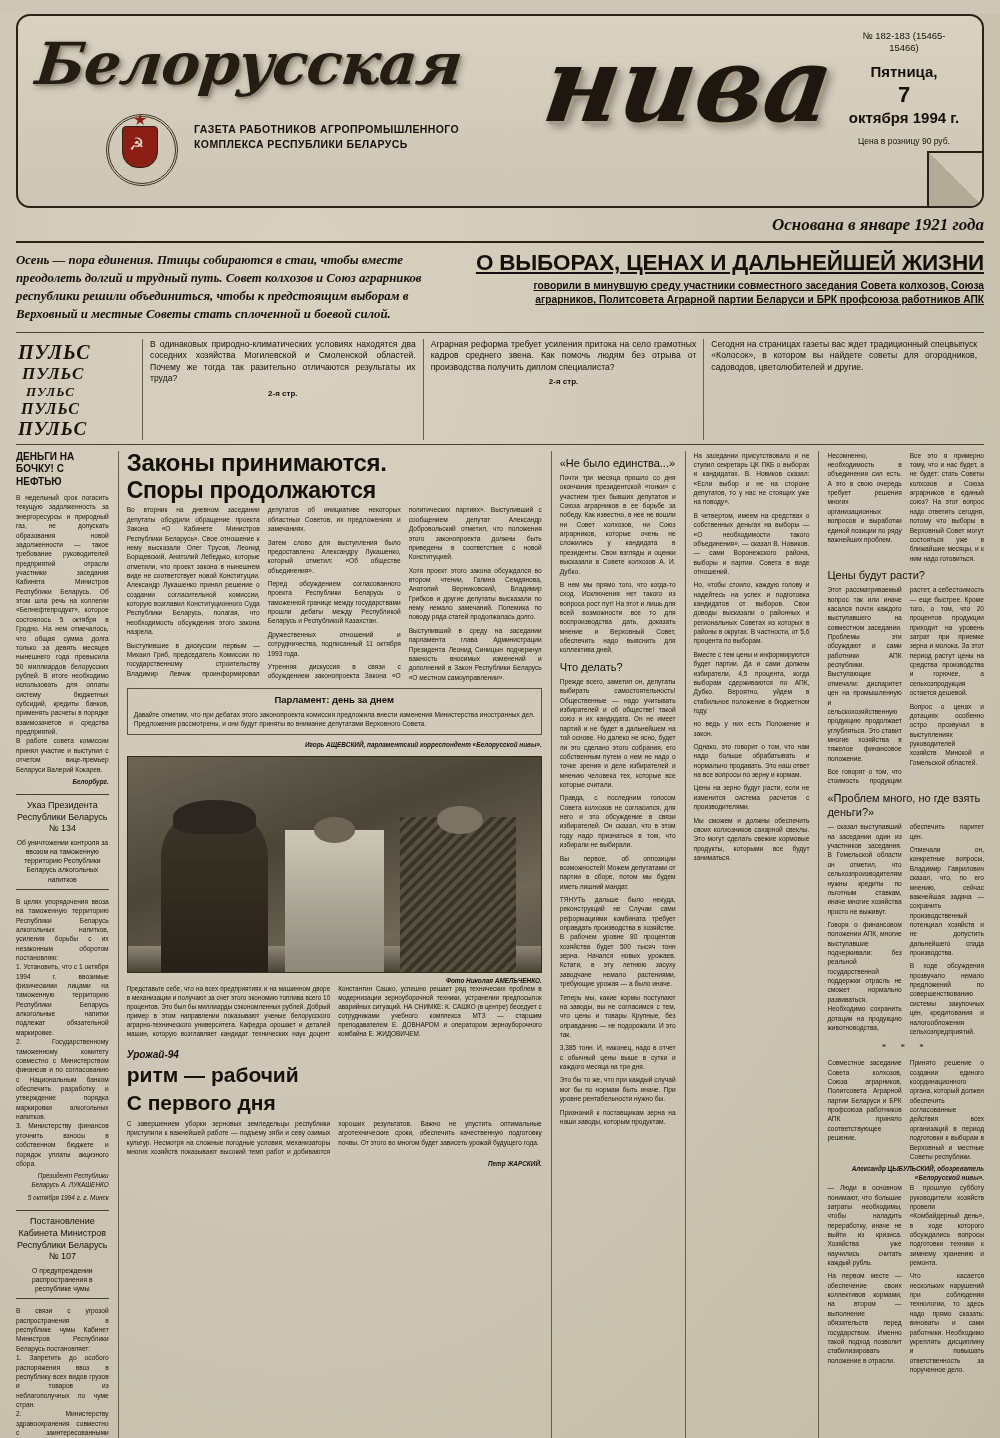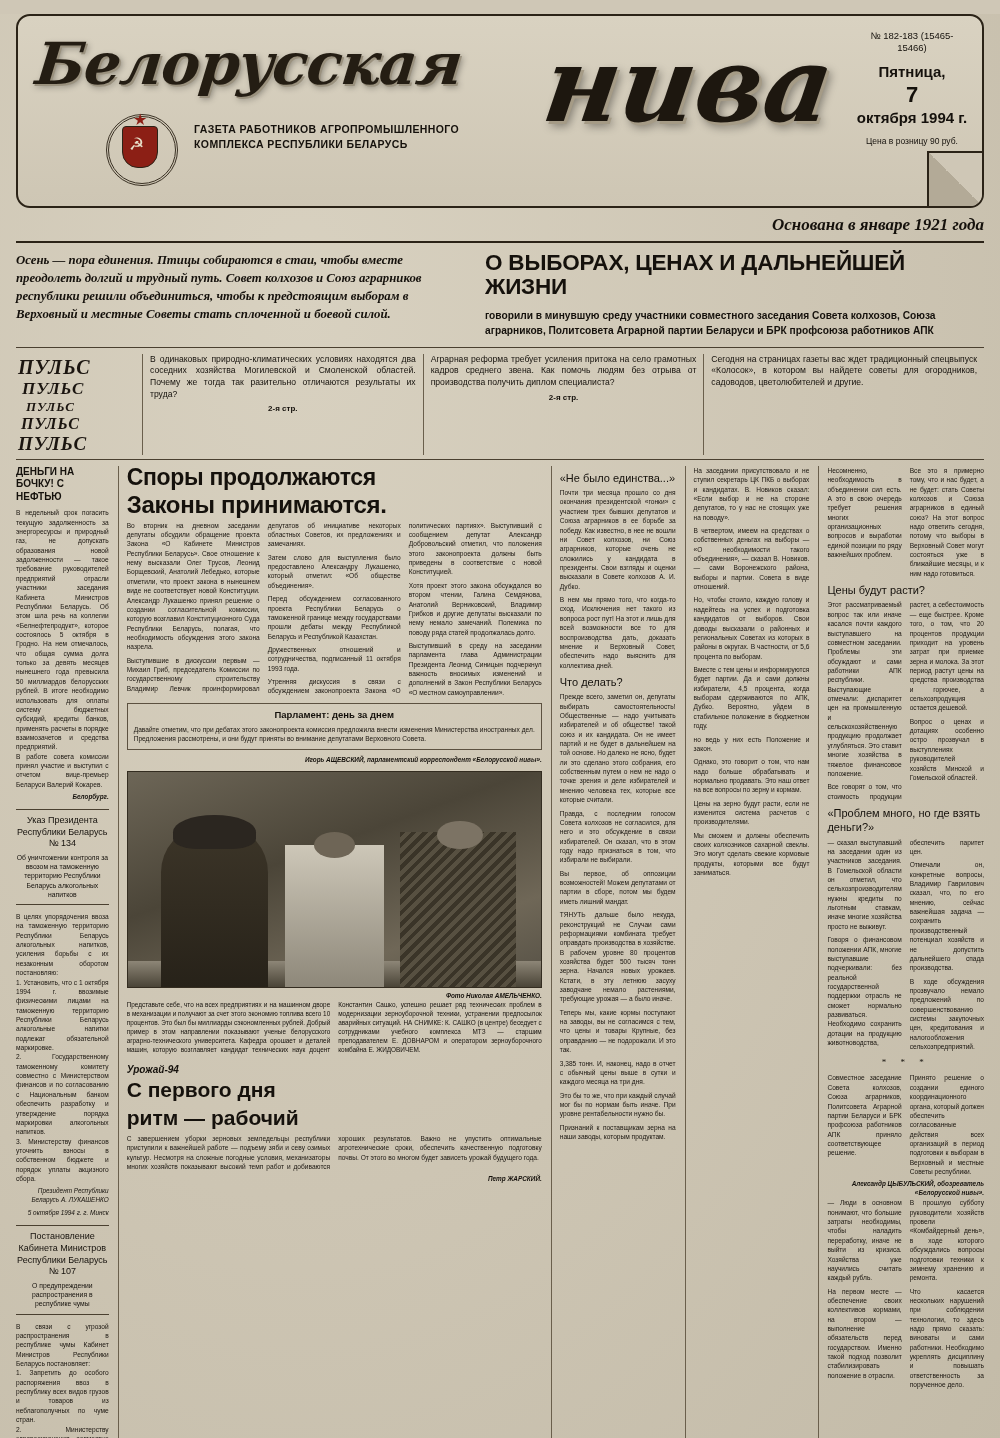--- a/index.html
+++ b/index.html
@@ -65,21 +65,21 @@
     position:absolute;left:23px;top:30px;color:#e8dfc9;font-size:17px;
   }
   .sub-dept{
     position:absolute;left:176px;top:106px;width:300px;
     text-align:left;
     font-family:"Liberation Sans", sans-serif;
     font-weight:bold;font-size:10.5px;line-height:1.45;
     letter-spacing:.4px;
   }
   .issue-box{
-    position:absolute;right:14px;top:14px;width:112px;
+    position:absolute;right:22px;top:14px;width:112px;
     text-align:center;
     font-family:"Liberation Sans", sans-serif;
   }
   .issue-no{font-size:9.5px;line-height:1.3;}
   .issue-date{
     margin-top:8px;font-weight:bold;font-size:15px;line-height:1.25;text-align:center;
   }
   .issue-date .big{font-size:22px;display:block;}
   .issue-price{margin-top:8px;font-size:8.5px;line-height:1.3;}
   .corner-fold{
@@ -93,35 +93,35 @@
     margin:7px 16px 0 0;
     text-align:right;
     font-family:"Liberation Serif", serif;
     font-weight:bold;font-style:italic;font-size:17px;
   }
   .rule{
     margin:6px 16px 0 16px;height:0;border-top:2px solid #2b2317;
   }
   
   .banner{
-    display:flex;margin:8px 16px 0 16px;gap:14px;
+    display:flex;margin:8px 16px 0 16px;
   }
   .editorial{
     width:455px;
     font-family:"Liberation Serif", serif;
     font-weight:bold;font-style:italic;font-size:12.8px;line-height:1.42;
   }
-  .headline-block{flex:1;text-align:left;}
+  .headline-block{flex:1;text-align:right;text-decoration:underline;}
   .headline-main{
     font-family:"Liberation Sans", sans-serif;
     font-weight:bold;font-size:22.5px;letter-spacing:-.2px;
     line-height:1.05;
   }
   .headline-sub{
-    margin-top:11px;
+    margin-top:4px;
     font-family:"Liberation Sans", sans-serif;
     font-weight:bold;font-size:10.2px;line-height:1.45;
   }
   
   .pulse-strip{
     display:flex;margin:8px 16px 0 16px;border-top:1px solid #4a4030;
     border-bottom:1px solid #4a4030;padding:6px 0 4px 0;
   }
   .pulse-logo{
     width:120px;padding:2px 4px 0 2px;
@@ -343,22 +343,22 @@
         <div class="doc-title">Постановление Кабинета Министров Республики Беларусь № 107</div>
         <div class="doc-sub">О предупреждении распространения в республике чумы</div>
       </div>
       <div class="body-text" style="white-space:pre-line">В связи с угрозой распространения в республике чумы Кабинет Министров Республики Беларусь постановляет:
 1. Запретить до особого распоряжения ввоз в республику всех видов грузов и товаров из неблагополучных по чуме стран.
 2. Министерству здравоохранения совместно с заинтересованными ведомствами обеспечить медицинское наблюдение за лицами, прибывающими из указанных стран.</div>
 
     </div>
 
     <div class="col colB vr" style="padding-left:8px">
+      <div class="big-head">Законы принимаются.</div>
       <div class="big-head two">Споры продолжаются</div>
-      <div class="big-head">Законы принимаются.</div>
 
       <div class="three-col">
         <div class="body-text">
           <p>Во вторник на дневном заседании депутаты обсудили обращение проекта Закона «О Кабинете Министров Республики Беларусь». Свое отношение к нему высказали Олег Трусов, Леонид Борщевский, Анатолий Лебедько, которые отметили, что проект закона в нынешнем виде не соответствует новой Конституции. Александр Лукашенко принял решение о создании согласительной комиссии, которую возглавил Конституционного Суда Республики Беларусь, полагая, что необходимость обсуждения этого закона назрела.</p>
           <p>Выступившие в дискуссии первым — Михаил Гриб, председатель Комиссии по государственному строительству Владимир Левчик проинформировал депутатов об инициативе некоторых областных Советов, их предложениях и замечаниях.</p>
           <p>Затем слово для выступления было предоставлено Александру Лукашенко, который отметил: «Об обществе объединения».</p>
           <p>Перед обсуждением согласованного проекта Республики Беларусь о таможенной границе между государствами прошли дебаты между Республикой Беларусь и Республикой Казахстан.</p>
           <p>Дружественных отношений и сотрудничества, подписанный 11 октября 1993 года.</p>
           <p>Утренняя дискуссия в связи с обсуждением законопроекта Закона «О политических партиях». Выступивший с сообщением депутат Александр Добровольский отметил, что положения этого законопроекта должны быть приведены в соответствие с новой Конституцией.</p>
           <p>Хотя проект этого закона обсуждался во втором чтении, Галина Семдянова, Анатолий Верниковский, Владимир Грибков и другие депутаты высказали по нему немало замечаний. Полемика по поводу ряда статей продолжалась долго.</p>
@@ -381,22 +381,22 @@
           <div class="f2h"></div>
         <div class="f3"></div>
           <div class="f3h"></div>
       </div>
       <div class="byline">Фото Николая АМЕЛЬЧЕНКО.</div>
       <div class="two-col">
         <div class="caption">Представьте себе, что на всех предприятиях и на машинном дворе в механизации и получают за счет этого экономию топлива всего 10 процентов. Это был бы миллиарды сэкономленных рублей. Добрый пример в этом направлении показывают ученые белорусского аграрно-технического университета. Кафедра орошает и деталей машин, которую возглавляет кандидат технических наук доцент Константин Сашко, успешно решает ряд технических проблем в модернизации зерноуборочной техники, устранении предпосылок аварийных ситуаций. НА СНИМКЕ: К. САШКО (в центре) беседует с сотрудниками учебного комплекса МТЗ — старшим преподавателем Е. ДОВНАРОМ и оператором зерноуборочного комбайна Е. ЖИДОВИЧЕМ.</div>
       </div>
 
       <div class="tag" style="margin-top:10px">Урожай-94</div>
+      <div class="mid-head">ритм — рабочий</div>
       <div class="mid-head">С первого дня</div>
-      <div class="mid-head">ритм — рабочий</div>
       <div class="two-col">
         <div class="body-text">С завершением уборки зерновых земледельцы республики приступили к важнейшей работе — подъему зяби и севу озимых культур. Несмотря на сложные погодные условия, механизаторы многих хозяйств показывают высокий темп работ и добиваются хороших результатов. Важно не упустить оптимальные агротехнические сроки, обеспечить качественную подготовку почвы. От этого во многом будет зависеть урожай будущего года.</div>
       </div>
       <div class="byline">Петр ЖАРСКИЙ.</div>
     </div>
 
     <div class="col colC vr" style="padding-left:8px">
       <div class="qhead">«Не было единства...»</div>
       <div class="body-text">
         <p>Почти три месяца прошло со дня окончания президентской «гонки» с участием трех бывших депутатов и Союза аграрников в ее борьбе за победу. Как известно, в нее не вошли ни Совет колхозов, ни Союз аграрников, которые очень не сложились у кандидата в президенты. Свои взгляды и оценки высказали в Совете колхозов А. И. Дубко.</p>

